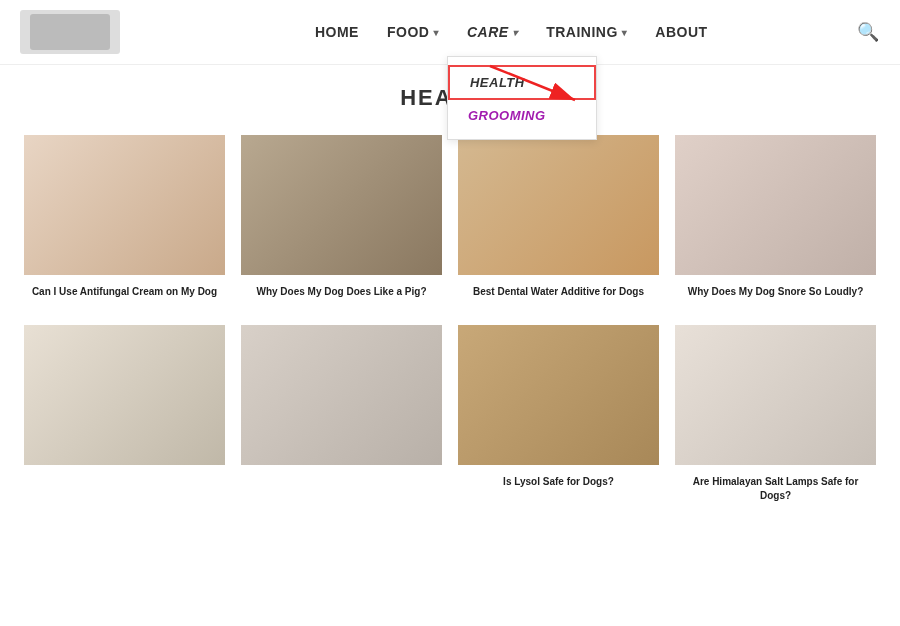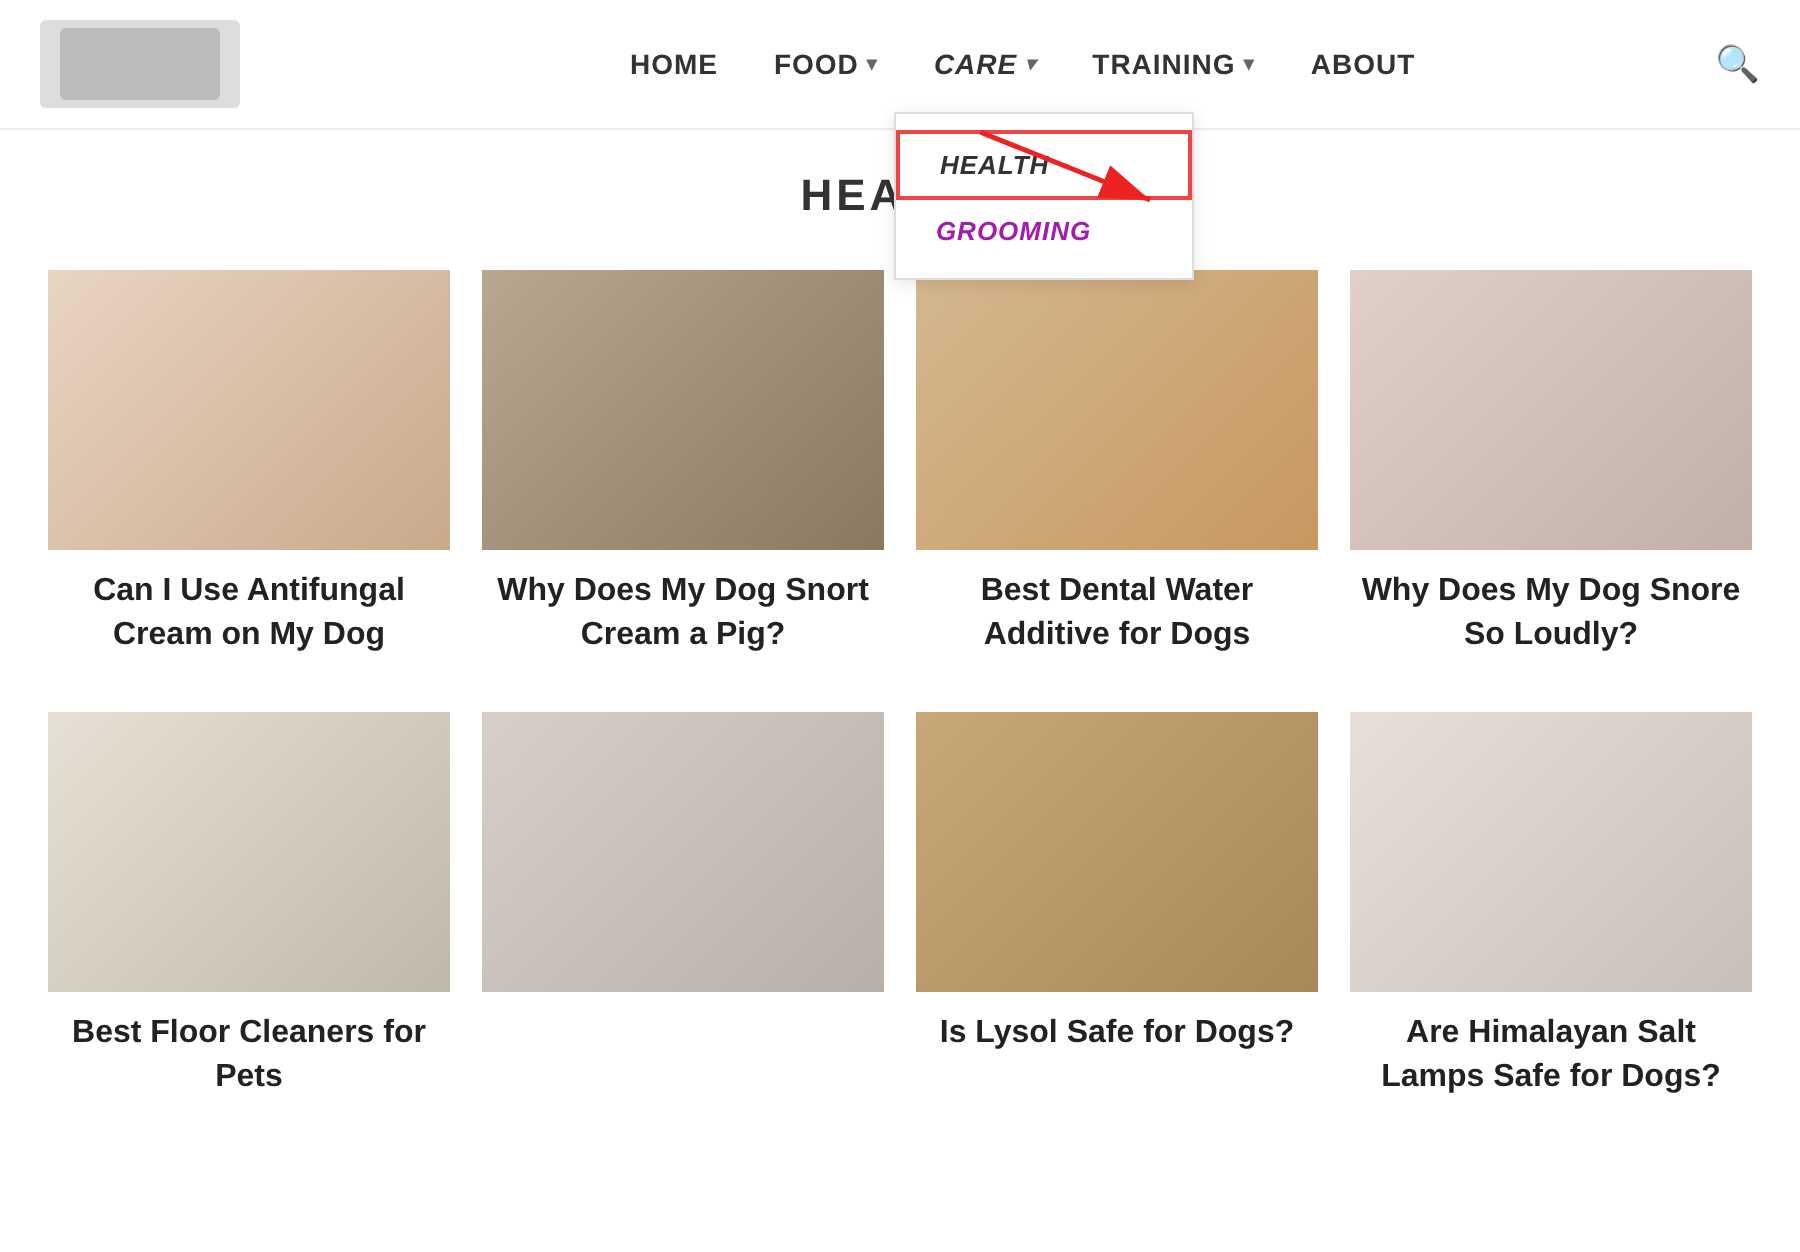--- a/index.html
+++ b/index.html
@@ -100,21 +100,21 @@
       display: grid;
       grid-template-columns: repeat(4, 1fr);
       gap: 0;
       padding: 0 16px;
     }
     .article-card {
       padding: 8px;
       cursor: pointer;
     }
     .article-title {
-      font-size: 16px;
+      font-size: 10px;
       font-weight: 600;
       color: #222;
       text-align: center;
       margin-top: 10px;
       line-height: 1.4;
       padding: 0 4px 10px;
     }
 
     
     .img-1 { background: linear-gradient(135deg, #e8d5c4 0%, #c9a98a 100%); }
@@ -204,42 +204,41 @@
     <div class="article-img-wrapper">
       <div class="img-placeholder img-1" style="background:linear-gradient(135deg,#e8d5c4,#c9a98a);"></div>
     </div>
     <div class="article-title">Can I Use Antifungal Cream on My Dog</div>
   </div>
 
   <div class="article-card">
     <div class="article-img-wrapper">
       <div class="img-placeholder img-2" style="background:linear-gradient(135deg,#b8a890,#8a7860);"></div>
     </div>
-    <div class="article-title">Why Does My Dog Snort Cream a Pig?</div>
+    <div class="article-title">Why Does My Dog Does Like a Pig?</div>
   </div>
 
   <div class="article-card">
     <div class="article-img-wrapper">
       <div class="img-placeholder img-3" style="background:linear-gradient(135deg,#d4b890,#c89860);"></div>
     </div>
     <div class="article-title">Best Dental Water Additive for Dogs</div>
   </div>
 
   <div class="article-card">
     <div class="article-img-wrapper">
       <div class="img-placeholder img-4" style="background:linear-gradient(135deg,#e0d0c8,#c0b0a8);"></div>
     </div>
     <div class="article-title">Why Does My Dog Snore So Loudly?</div>
   </div>
 
   <div class="article-card">
     <div class="article-img-wrapper">
       <div class="img-placeholder img-5" style="background:linear-gradient(135deg,#e8e0d4,#c0b8a8);"></div>
     </div>
-    <div class="article-title">Best Floor Cleaners for Pets</div>
   </div>
 
   <div class="article-card">
     <div class="article-img-wrapper">
       <div class="img-placeholder img-6" style="background:linear-gradient(135deg,#d8d0c8,#b8b0a8);"></div>
     </div>
   </div>
 
   <div class="article-card">
     <div class="article-img-wrapper">

